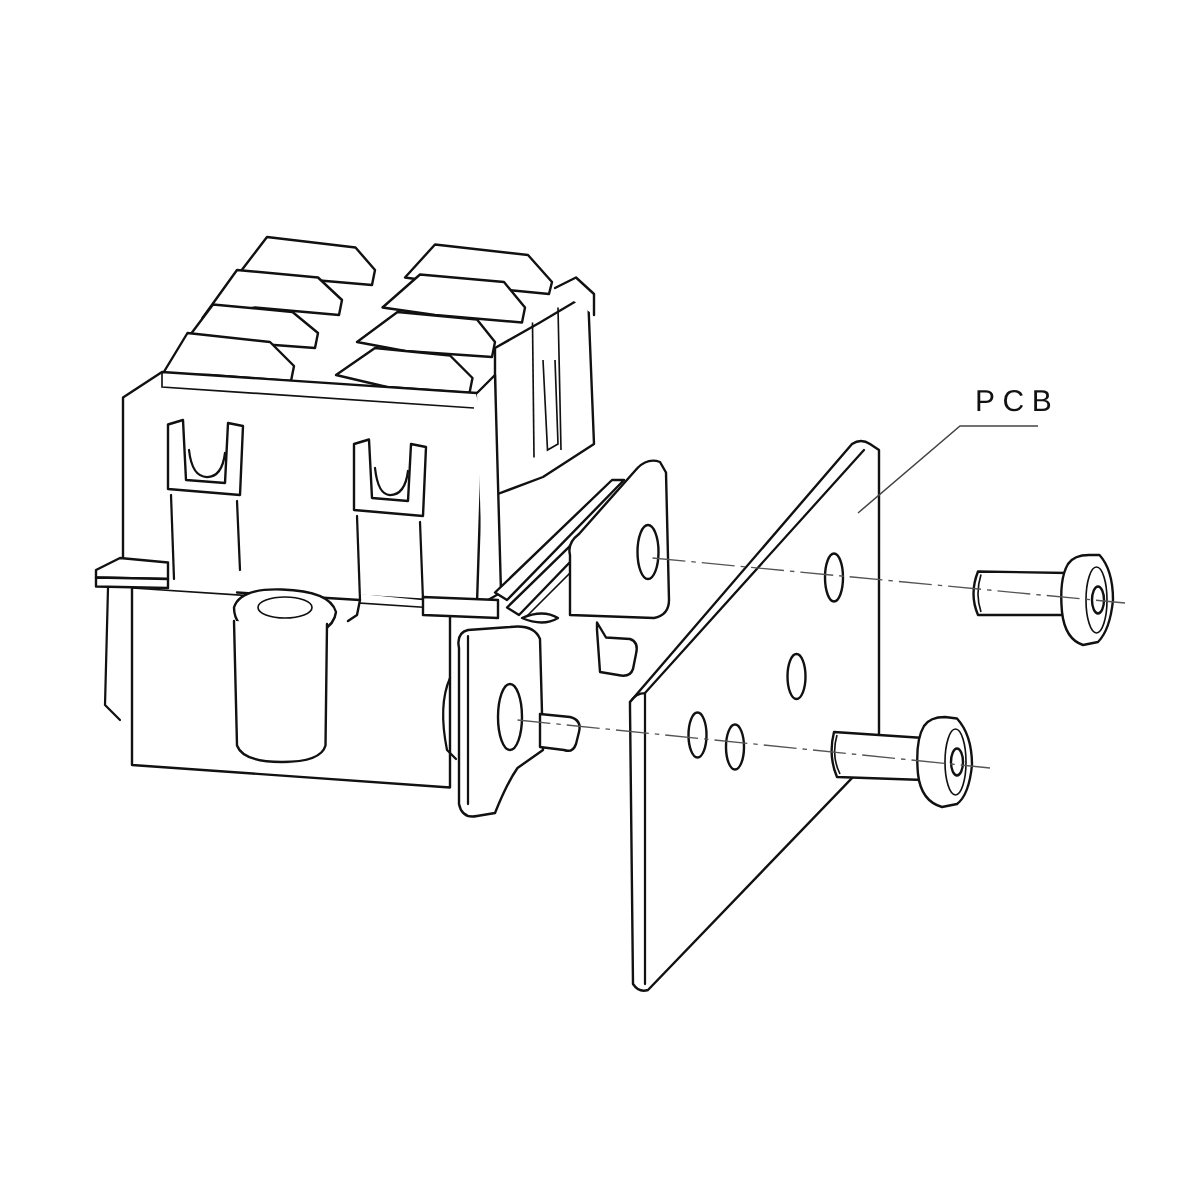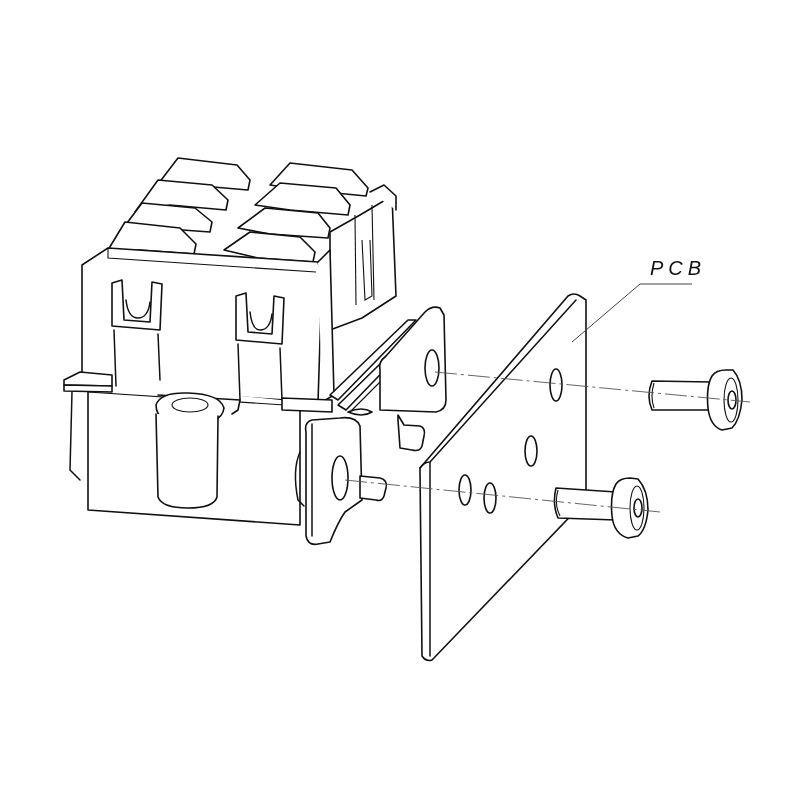--- a/index.html
+++ b/index.html
@@ -4,21 +4,21 @@
 <style>
   html, body { margin: 0; padding: 0; background: #ffffff; }
   body { width: 800px; height: 800px; overflow: hidden; position: relative; font-family: "Liberation Sans", sans-serif; }
   #canvas { position: absolute; left: 0; top: 0; width: 800px; height: 800px; }
   svg { display: block; }
   .ln { fill: #ffffff; stroke: #111111; stroke-width: 1.6; stroke-linejoin: round; stroke-linecap: round; }
   .ln-open { fill: none; stroke: #111111; stroke-width: 1.5; stroke-linejoin: round; stroke-linecap: round; }
   .thin { fill: none; stroke: #111111; stroke-width: 1.1; }
   .axis { fill: none; stroke: #555555; stroke-width: 0.9; stroke-dasharray: 22 4 3 4; }
   .leader { fill: none; stroke: #444444; stroke-width: 1; }
-  .label { position: absolute; font-family: "Liberation Sans", sans-serif; font-size: 20px; letter-spacing: 5px; color: #111111; font-style: italic; }
+  .label { position: absolute; font-family: "Liberation Sans", sans-serif; font-size: 20px; letter-spacing: 5px; color: #111111; }
 </style>
 </head>
 <body>
 
 <div id="canvas">
 <svg width="800" height="800" viewBox="0 0 800 800" xmlns="http://www.w3.org/2000/svg">
 
   <g>
 
     <path class="ln" d="M330 232 L360 215 L392 196 L396 296 L362 318 L330 330 Z"></path>

